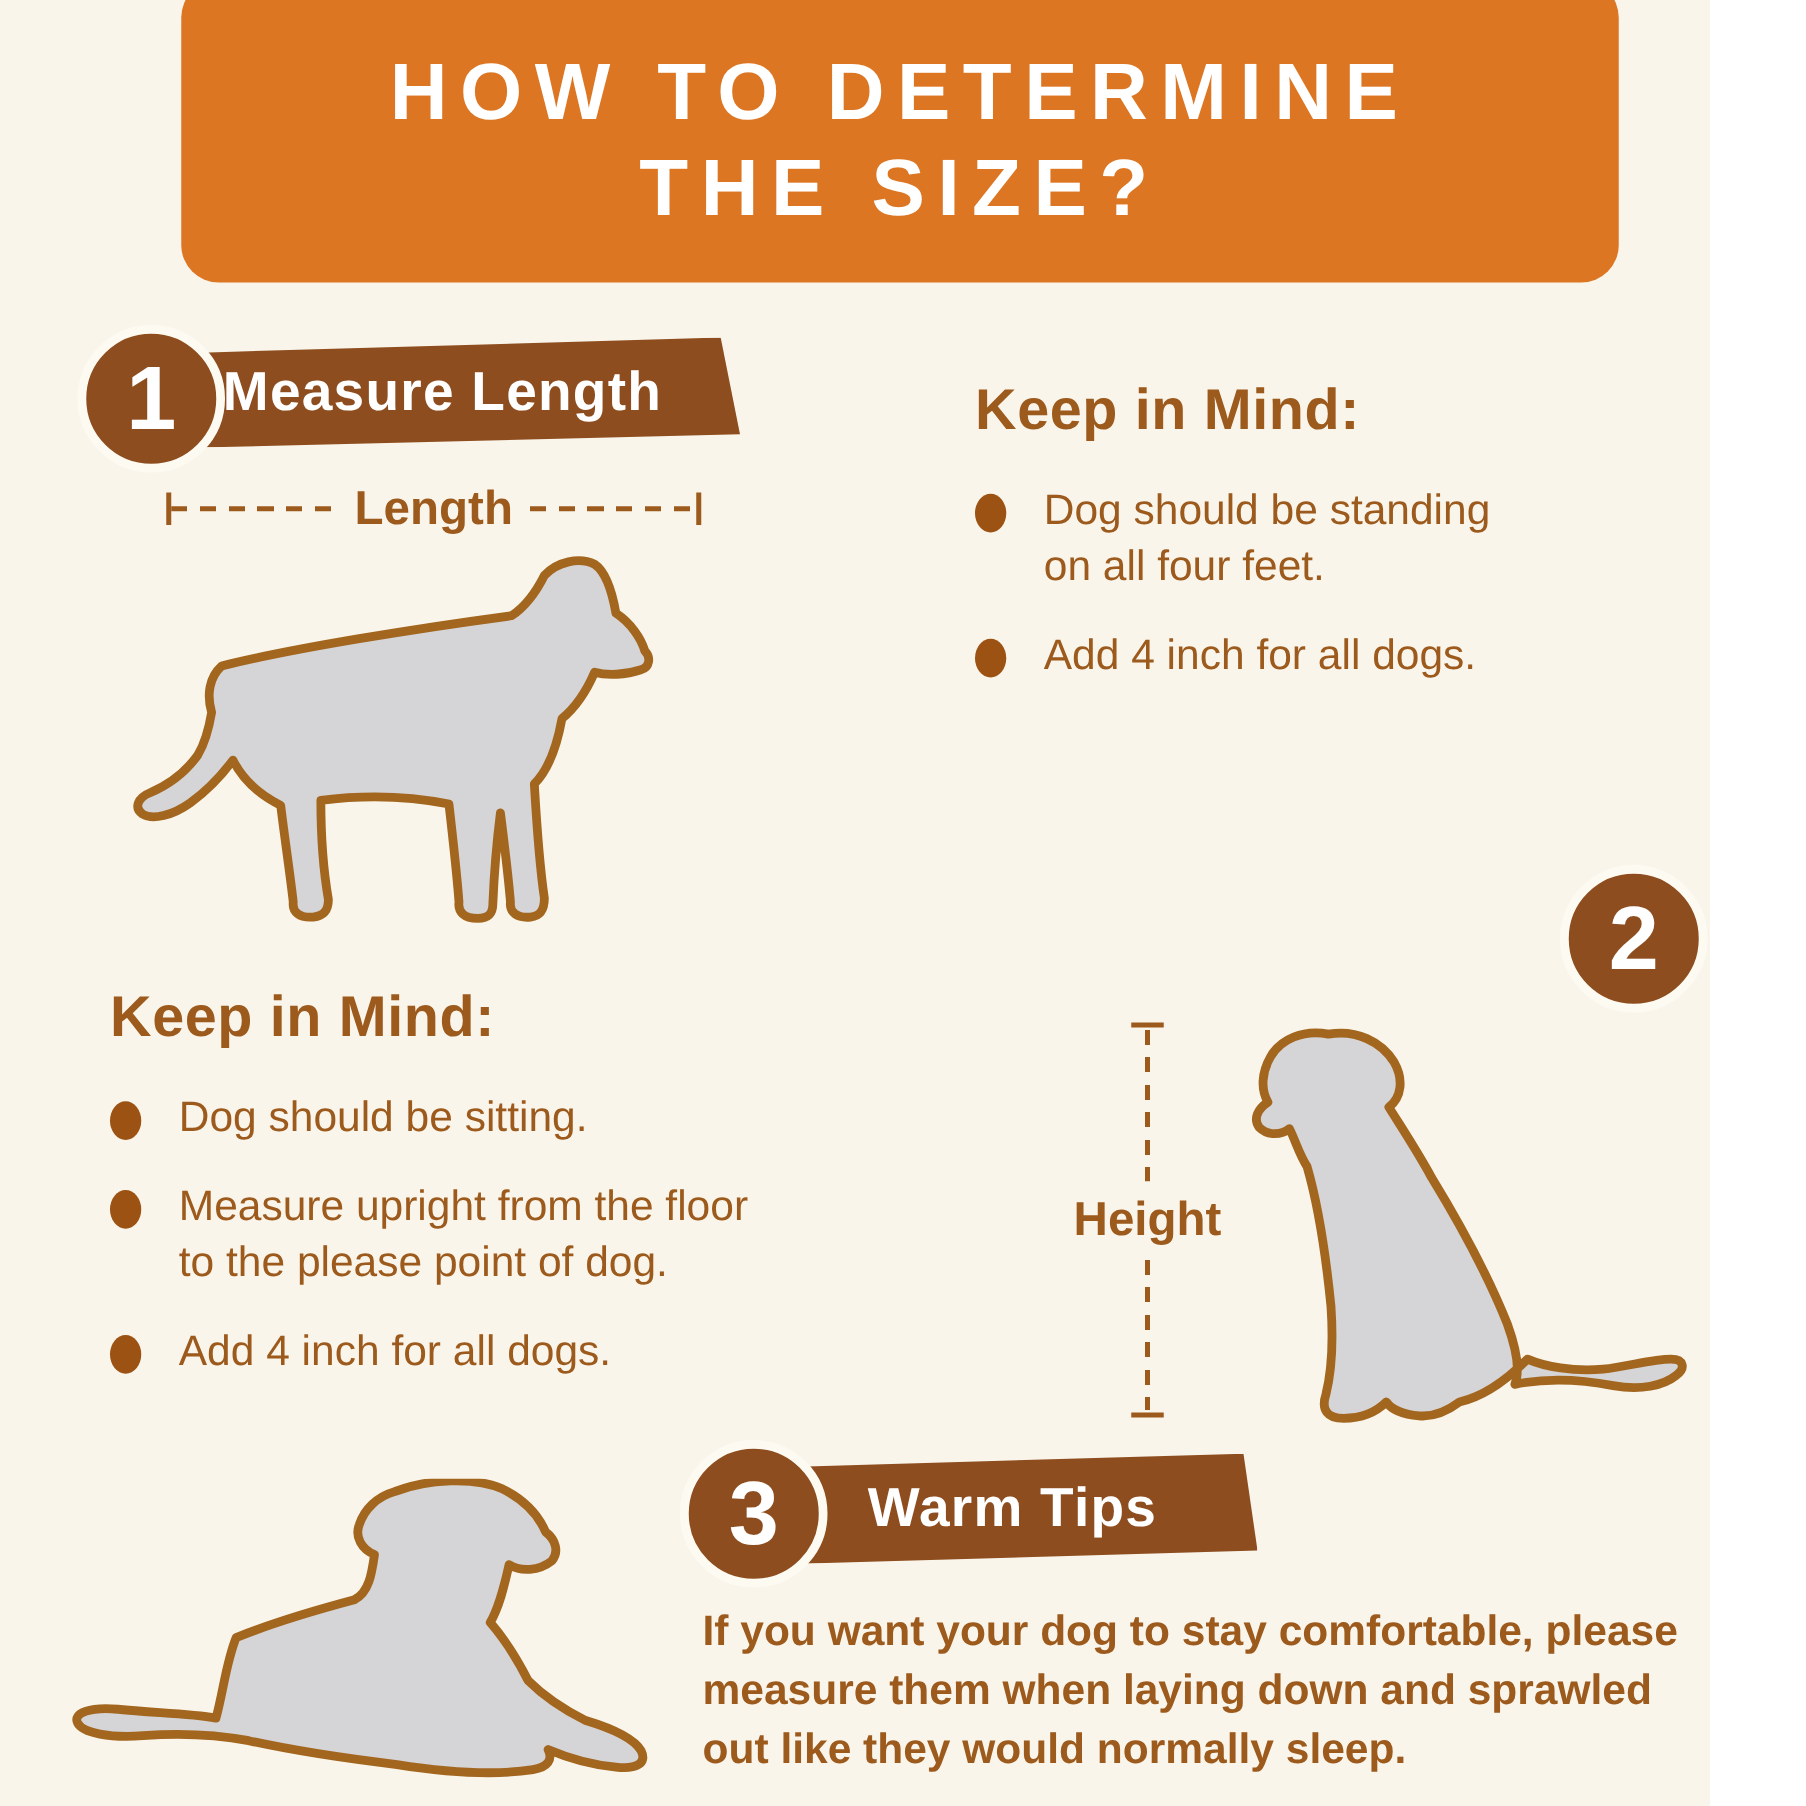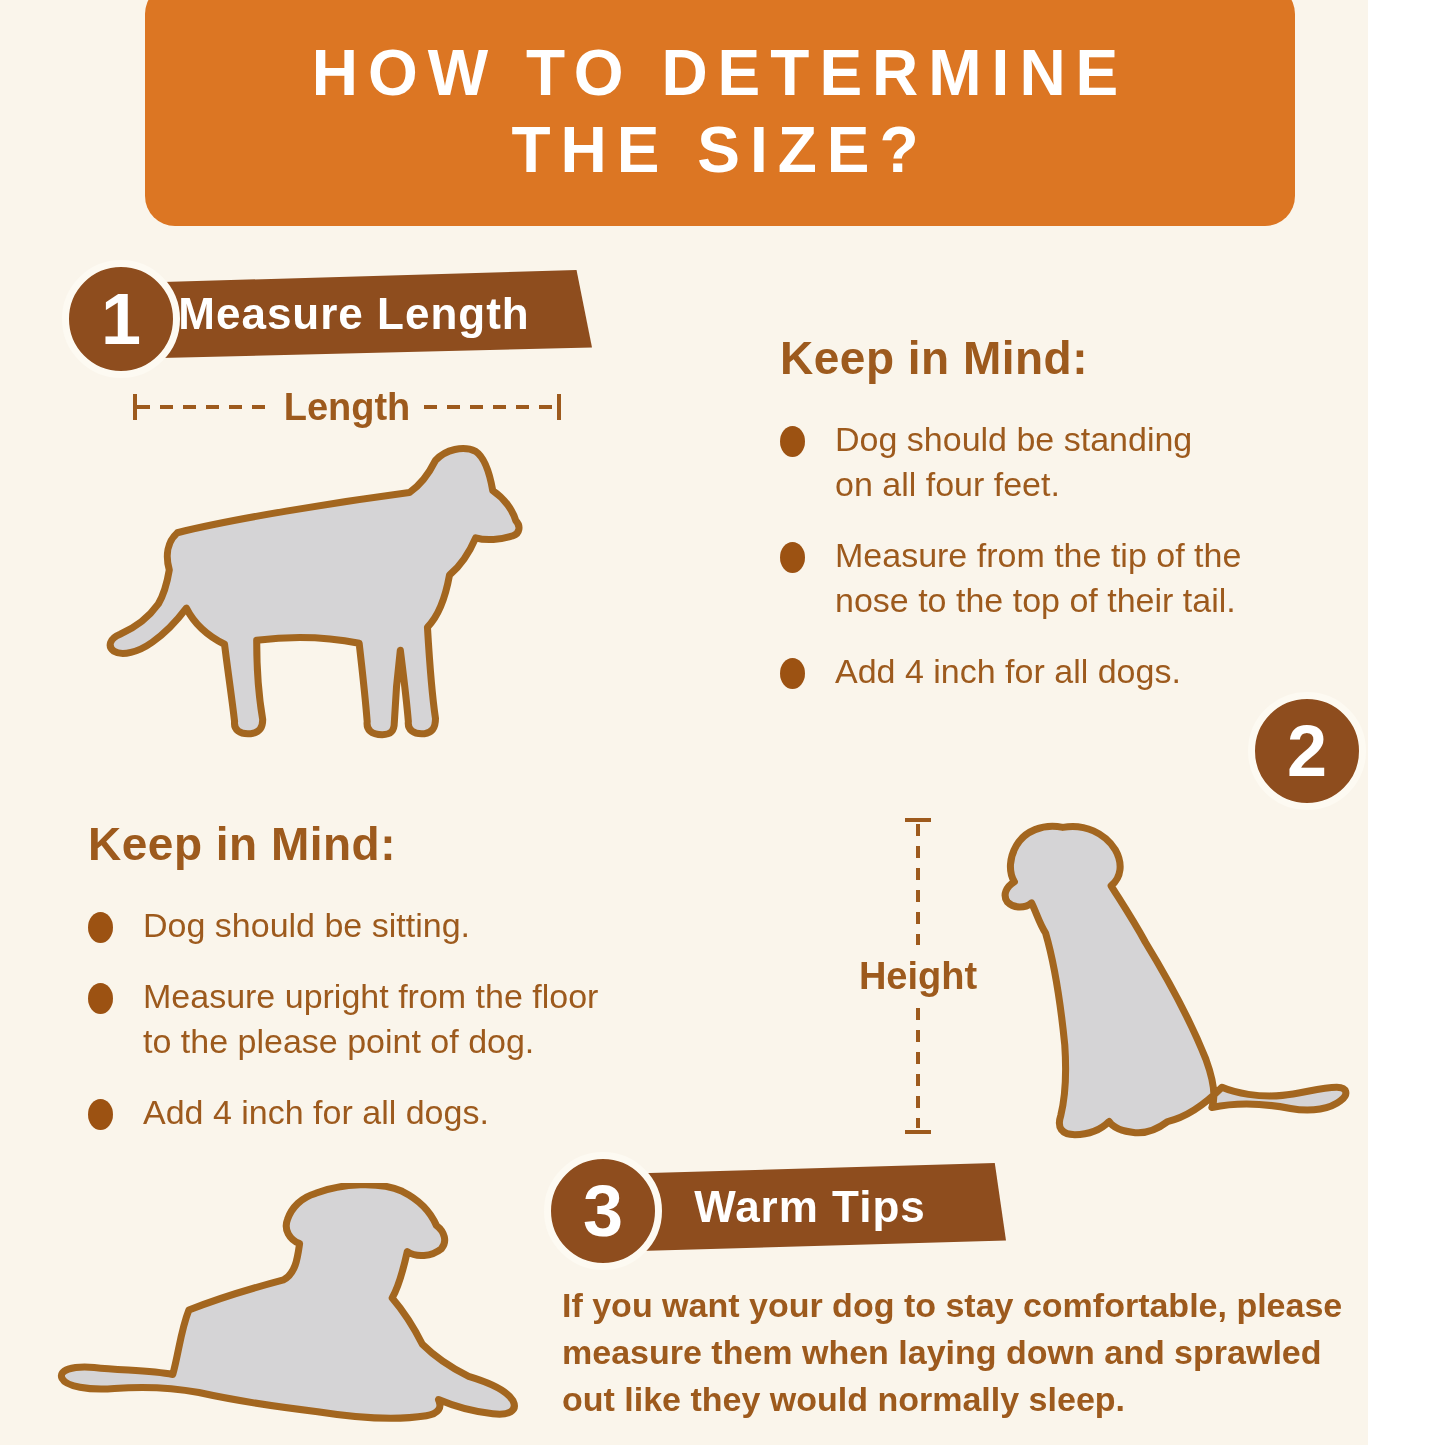--- a/index.html
+++ b/index.html
@@ -69,21 +69,21 @@
   }
   .tick-h{width:26px;height:4px;background:var(--text);flex:none;}
   .vdash{width:4px;flex:1;
     background:repeating-linear-gradient(180deg,var(--text) 0 12px,transparent 12px 22px);
     margin:2px 0;}
   .height-line .measure-label{margin:8px 0;}
   
   .kim{position:absolute;color:var(--text);}
   .kim-right{left:780px;top:300px;width:610px;}
   .kim-left{left:88px;top:786px;width:670px;}
-  .kim-heading{font-size:46px;font-weight:bold;letter-spacing:0.5px;margin-top:31px;}
+  .kim-heading{font-size:46px;font-weight:bold;letter-spacing:0.5px;}
   .kim-list{margin-top:32px;}
   .kim-item{display:flex;align-items:flex-start;margin-bottom:26px;}
   .kim-dot{width:25px;height:31px;border-radius:50%;background:var(--dot);
     margin-top:9px;flex:none;}
   .kim-text{margin-left:30px;font-size:34px;font-weight:normal;line-height:1.32;
     white-space:pre-line;}
   
   .tip-text{
     position:absolute;left:562px;top:1282px;width:890px;
     color:var(--text);font-size:34px;font-weight:bold;line-height:1.38;
@@ -147,25 +147,20 @@
   <div class="kim kim-right">
     <div class="kim-heading">Keep in Mind:</div>
     <div class="kim-list">
       <div class="kim-item">
         <div class="kim-dot"></div>
         <div class="kim-text">Dog should be standing
 on all four feet.</div>
       </div>
       <div class="kim-item">
         <div class="kim-dot"></div>
-        <div class="kim-text">Measure from the tip of the
-nose to the top of their tail.</div>
-      </div>
-      <div class="kim-item">
-        <div class="kim-dot"></div>
         <div class="kim-text">Add 4 inch for all dogs.</div>
       </div>
     </div>
   </div>
 
   <div class="badge badge2">
     <span>2</span>
   </div>
 
   <div class="height-line">

